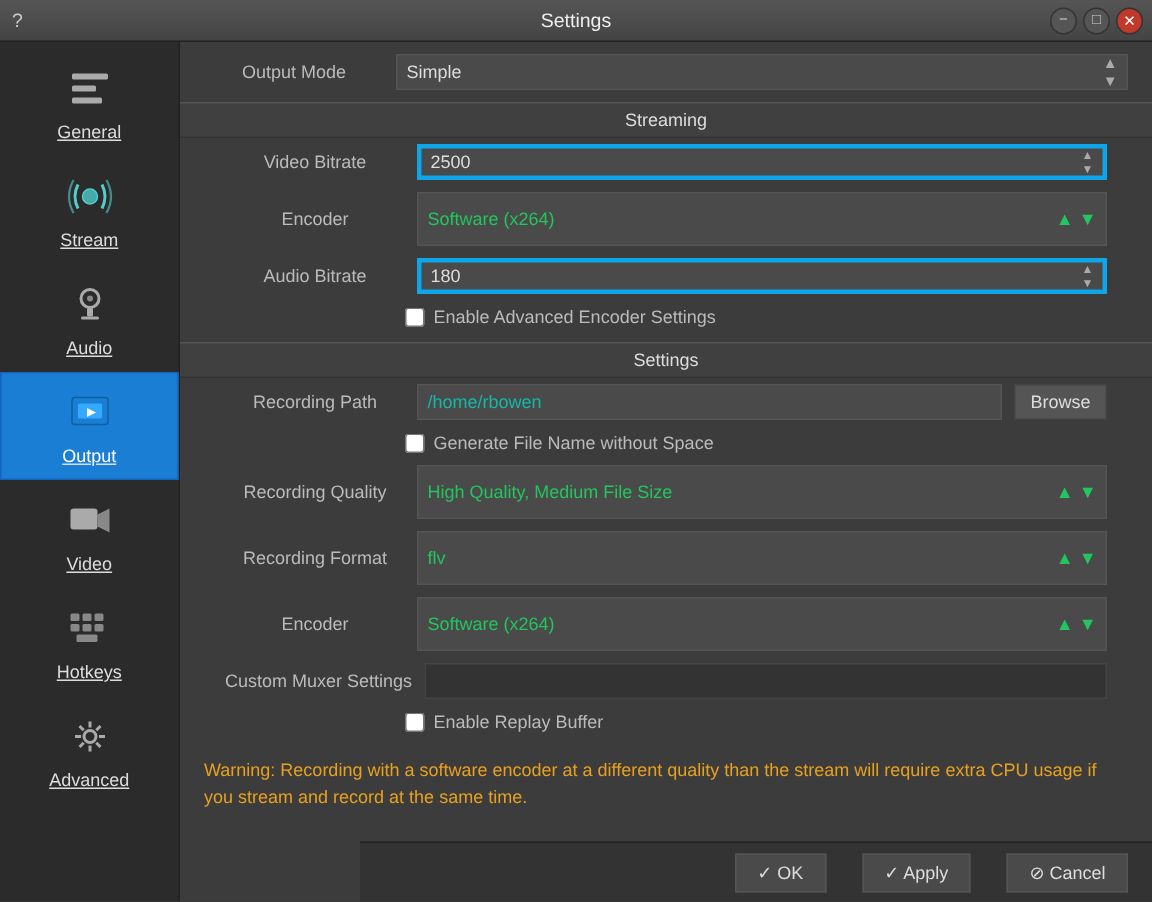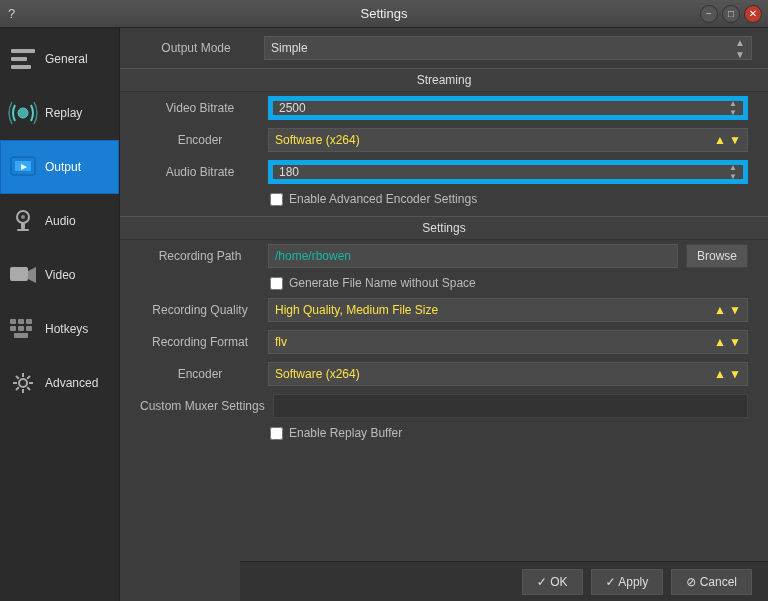--- a/index.html
+++ b/index.html
@@ -65,26 +65,27 @@
     #sidebar {
       width: 120px;
       background: #2b2b2b;
       border-right: 1px solid #222;
       display: flex;
       flex-direction: column;
       padding-top: 4px;
     }
     .sidebar-item {
       display: flex;
-      flex-direction: row;
+      flex-direction: column;
       align-items: center;
       padding: 8px 4px;
       cursor: pointer;
       gap: 4px;
       border: 1px solid transparent;
+      text-decoration: underline;
     }
     .sidebar-item.active {
       background: #1a7fd4;
       border: 1px solid #1565c0;
     }
     .sidebar-icon {
       width: 36px;
       height: 36px;
       display: flex;
       align-items: center;
@@ -135,44 +136,44 @@
       padding: 4px 4px;
       color: #ddd;
       font-size: 12px;
       text-align: center;
     }
 
     
     .form-row {
       display: flex;
       align-items: center;
-      padding: 4px 20px;
+      padding: 4px 30px;
       min-height: 28px;
       gap: 8px;
     }
     .form-row label {
       min-width: 120px;
       text-align: center;
       color: #bbb;
       font-size: 12px;
     }
     .form-control {
       flex: 1;
       background: #4a4a4a;
       border: 1px solid #555;
-      color: #fde047;
-      height: 24px;
+      color: #22c55e;
+      height: 36px;
       padding: 0 6px;
       display: flex;
       align-items: center;
       justify-content: space-between;
     }
     .number-input {
       background: #4a4a4a;
-      border: 5px solid #0ea5e9;
+      border: 3px solid #0ea5e9;
       color: #ddd;
       height: 24px;
       padding: 0 6px;
       flex: 1;
       display: flex;
       align-items: center;
       justify-content: space-between;
     }
     .spinbox {
       display: flex;
@@ -244,21 +245,21 @@
       bottom: 0;
       right: 0;
       left: 120px;
       height: 40px;
       background: #333;
       border-top: 1px solid #222;
       display: flex;
       align-items: center;
       justify-content: flex-end;
       padding: 0 16px;
-      gap: 8px;
+      gap: 24px;
     }
     .footer-btn {
       background: #4a4a4a;
       border: 1px solid #555;
       color: #ddd;
       height: 26px;
       padding: 0 14px;
       cursor: pointer;
       display: flex;
       align-items: center;
@@ -305,45 +306,45 @@
     <div class="sidebar-item">
       <div class="sidebar-icon">
         <svg class="icon-svg" viewBox="0 0 32 32">
           <circle cx="16" cy="16" r="5" fill="#4aa" stroke="#5cc" stroke-width="1"></circle>
           <path d="M8 8 Q4 16 8 24" stroke="#5cc" stroke-width="2" fill="none"></path>
           <path d="M24 8 Q28 16 24 24" stroke="#5cc" stroke-width="2" fill="none"></path>
           <path d="M5 5 Q-1 16 5 27" stroke="#5cc" stroke-width="1.5" fill="none" opacity="0.6"></path>
           <path d="M27 5 Q33 16 27 27" stroke="#5cc" stroke-width="1.5" fill="none" opacity="0.6"></path>
         </svg>
       </div>
-      <span class="sidebar-label">Replay</span>
+      <span class="sidebar-label">Stream</span>
+    </div>
+
+    <div class="sidebar-item">
+      <div class="sidebar-icon">
+        <svg class="icon-svg" viewBox="0 0 32 32">
+          <circle cx="16" cy="12" r="6" fill="none" stroke="#aaa" stroke-width="2"></circle>
+          <rect x="14" y="18" width="4" height="6" rx="1" fill="#aaa"></rect>
+          <rect x="10" y="24" width="12" height="2" rx="1" fill="#aaa"></rect>
+          <circle cx="16" cy="12" r="2" fill="#888"></circle>
+        </svg>
+      </div>
+      <span class="sidebar-label">Audio</span>
     </div>
 
     <div class="sidebar-item active">
       <div class="sidebar-icon">
         <svg class="icon-svg" viewBox="0 0 32 32">
           <rect x="4" y="6" width="24" height="18" rx="2" fill="#1a7fd4" stroke="#0d5fa0" stroke-width="1"></rect>
           <rect x="8" y="26" width="16" height="2" rx="1" fill="#1a7fd4"></rect>
           <rect x="8" y="10" width="16" height="10" rx="1" fill="#3af"></rect>
           <polygon points="14,13 14,19 20,16" fill="#fff"></polygon>
         </svg>
       </div>
       <span class="sidebar-label">Output</span>
-    </div>
-
-    <div class="sidebar-item">
-      <div class="sidebar-icon">
-        <svg class="icon-svg" viewBox="0 0 32 32">
-          <circle cx="16" cy="12" r="6" fill="none" stroke="#aaa" stroke-width="2"></circle>
-          <rect x="14" y="18" width="4" height="6" rx="1" fill="#aaa"></rect>
-          <rect x="10" y="24" width="12" height="2" rx="1" fill="#aaa"></rect>
-          <circle cx="16" cy="12" r="2" fill="#888"></circle>
-        </svg>
-      </div>
-      <span class="sidebar-label">Audio</span>
     </div>
 
     <div class="sidebar-item">
       <div class="sidebar-icon">
         <svg class="icon-svg" viewBox="0 0 32 32">
           <rect x="3" y="8" width="18" height="14" rx="2" fill="#aaa"></rect>
           <polygon points="21,12 29,8 29,24 21,20" fill="#888"></polygon>
         </svg>
       </div>
       <span class="sidebar-label">Video</span>
@@ -482,20 +483,21 @@
     <div class="form-row">
       <label>Custom Muxer Settings</label>
       <input type="text" class="muxer-input" value="" style="">
     </div>
 
     <div class="checkbox-row">
       <input type="checkbox" id="replay" style="">
       <label for="replay">Enable Replay Buffer</label>
     </div>
 
+    <div class="warning-text">Warning: Recording with a software encoder at a different quality than the stream will require extra CPU usage if you stream and record at the same time.</div>
 
     <div id="footer">
       <div class="footer-btn">
         <span>✓ OK</span>
       </div>
       <div class="footer-btn">
         <span>✓ Apply</span>
       </div>
       <div class="footer-btn">
         <span>⊘ Cancel</span>

